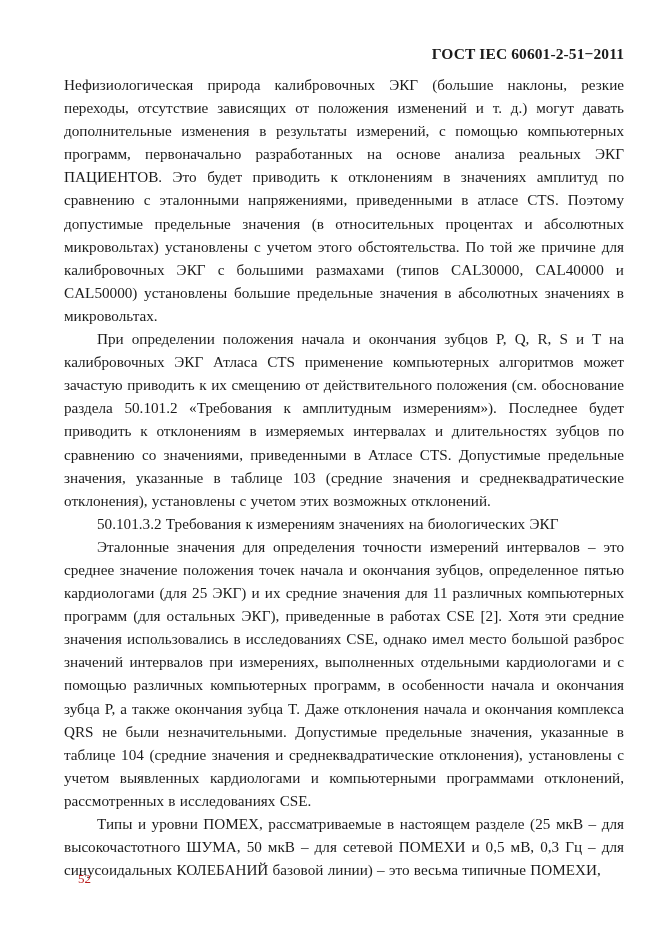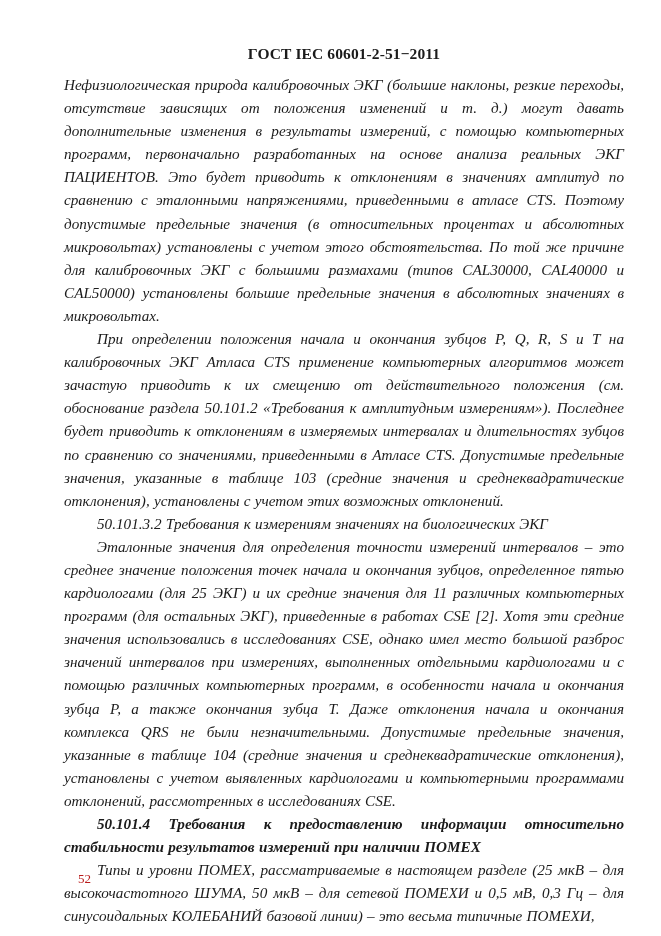--- a/index.html
+++ b/index.html
@@ -21,29 +21,28 @@
     left: 64px;
     top: 45px;
     width: 560px;
   }
   .doc-header {
     font-weight: bold;
     font-size: 15.5px;
     line-height: 18px;
     margin: 0 0 10px 0;
     letter-spacing: 0.1px;
-    text-align: center;
+    text-align: right;
   }
   .para {
     margin: 0;
     font-size: 15.2px;
     line-height: 23.1px;
     text-align: justify;
     word-spacing: 0.5px;
-    font-style: italic;
   }
   .indent {
     text-indent: 33px;
   }
   .bold {
     font-weight: bold;
   }
   .page-num {
     position: absolute;
     left: 78px;
@@ -62,19 +61,18 @@
 
     <p class="para">Нефизиологическая природа калибровочных ЭКГ (большие наклоны, резкие переходы, отсутствие зависящих от положения изменений и т. д.) могут давать дополнительные изменения в результаты измерений, с помощью компьютерных программ, первоначально разработанных на основе анализа реальных ЭКГ ПАЦИЕНТОВ. Это будет приводить к отклонениям в значениях амплитуд по сравнению с эталонными напряжениями, приведенными в атласе CTS. Поэтому допустимые предельные значения (в относительных процентах и абсолютных микровольтах) установлены с учетом этого обстоятельства. По той же причине для калибровочных ЭКГ с большими размахами (типов CAL30000, CAL40000 и CAL50000) установлены большие предельные значения в абсолютных значениях в микровольтах.</p>
 
 
     <p class="para indent">При определении положения начала и окончания зубцов P, Q, R, S и T на калибровочных ЭКГ Атласа CTS применение компьютерных алгоритмов может зачастую приводить к их смещению от действительного положения (см. обоснование раздела 50.101.2 «Требования к амплитудным измерениям»). Последнее будет приводить к отклонениям в измеряемых интервалах и длительностях зубцов по сравнению со значениями, приведенными в Атласе CTS. Допустимые предельные значения, указанные в таблице 103 (средние значения и среднеквадратические отклонения), установлены с учетом этих возможных отклонений.</p>
 
     <p class="para indent">50.101.3.2 Требования к измерениям значениях на биологических ЭКГ</p>
 
     <p class="para indent">Эталонные значения для определения точности измерений интервалов – это среднее значение положения точек начала и окончания зубцов, определенное пятью кардиологами (для 25 ЭКГ) и их средние значения для 11 различных компьютерных программ (для остальных ЭКГ), приведенные в работах CSE [2]. Хотя эти средние значения использовались в исследованиях CSE, однако имел место большой разброс значений интервалов при измерениях, выполненных отдельными кардиологами и с помощью различных компьютерных программ, в особенности начала и окончания зубца P, а также окончания зубца T. Даже отклонения начала и окончания комплекса QRS не были незначительными. Допустимые предельные значения, указанные в таблице 104 (средние значения и среднеквадратические отклонения), установлены с учетом выявленных кардиологами и компьютерными программами отклонений, рассмотренных в исследованиях CSE.</p>
 
-    <p class="para indent bold">50.101.4 Требования к предоставлению информации относительно стабильности результатов измерений при наличии ПОМЕХ</p>
 
     <p class="para indent">Типы и уровни ПОМЕХ, рассматриваемые в настоящем разделе (25 мкВ – для высокочастотного ШУМА, 50 мкВ – для сетевой ПОМЕХИ и 0,5 мВ, 0,3 Гц – для синусоидальных КОЛЕБАНИЙ базовой линии) – это весьма типичные ПОМЕХИ,</p>
   </div>
 
   <div class="page-num">52</div>
 </div>
 
 </body></html>

